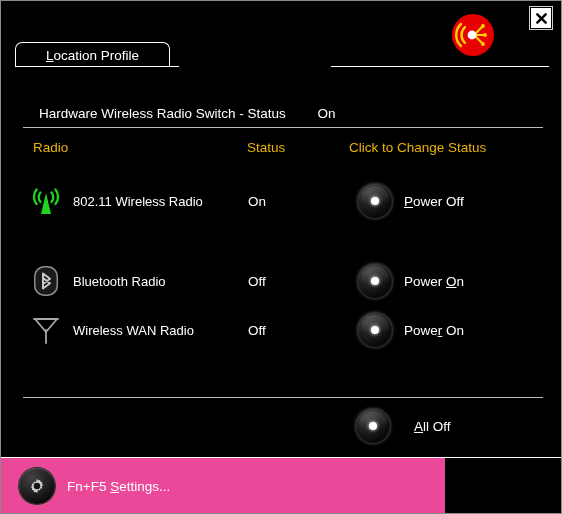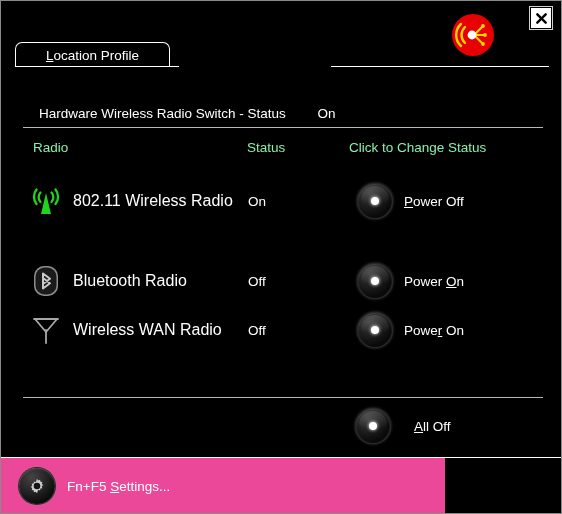--- a/index.html
+++ b/index.html
@@ -135,21 +135,21 @@
   }
 
   
   .col-headers {
     position: absolute;
     left: 0;
     top: 139px;
     width: 562px;
     height: 18px;
     font-size: 13.5px;
-    color: #86efac;
+    color: #eab308;
     text-decoration: underline;
   }
   .col-radio  { position: absolute; left: 32px;  top: 0; }
   .col-status { position: absolute; left: 246px; top: 0; }
   .col-change { position: absolute; left: 348px; top: 0; }
 
   .radio-row {
     position: absolute;
     left: 0;
     width: 562px;
@@ -169,21 +169,21 @@
     align-items: center;
     justify-content: center;
   }
   .cell-name {
     position: absolute;
     left: 72px;
     top: 0;
     height: 44px;
     display: flex;
     align-items: center;
-    font-size: 16px;
+    font-size: 13px;
     color: #ffffff;
     white-space: nowrap;
   }
   .cell-status {
     position: absolute;
     left: 247px;
     top: 0;
     height: 44px;
     display: flex;
     align-items: center;

